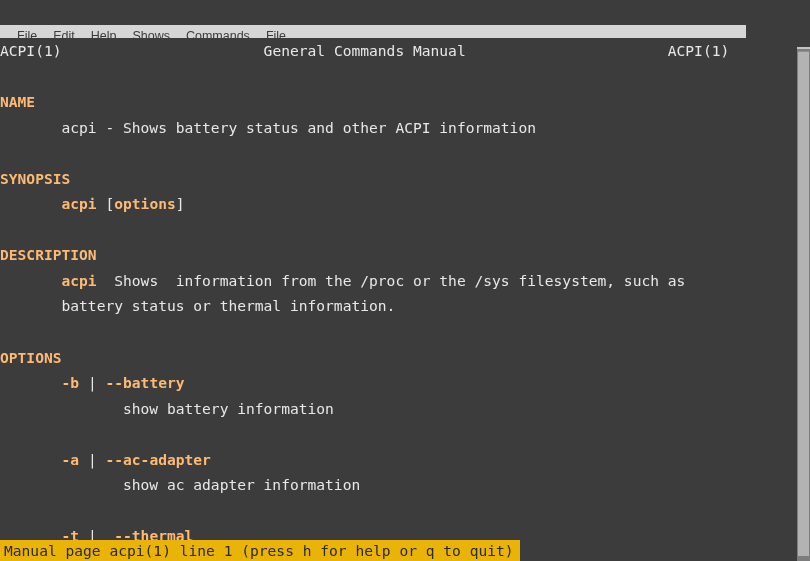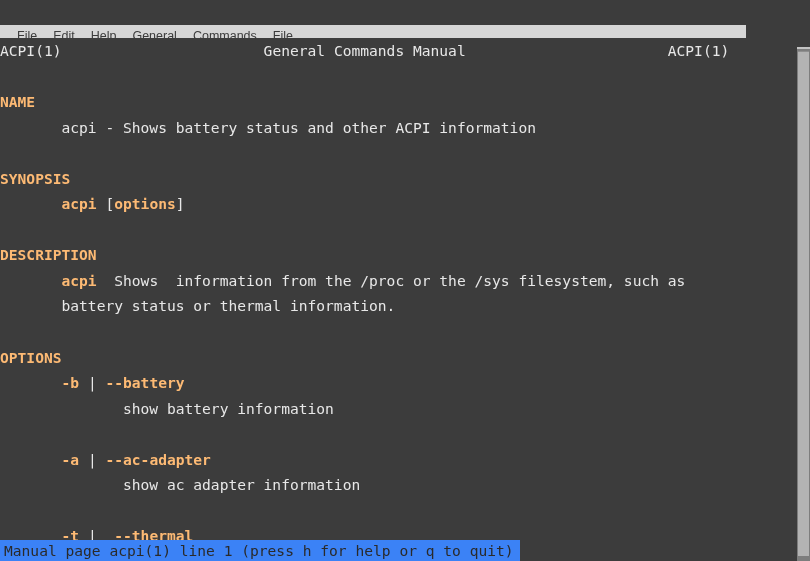--- a/index.html
+++ b/index.html
@@ -125,21 +125,21 @@
     white-space: pre;
   }
   .b { font-weight: bold; color: #fdba74; }
 
   
   #statusbar {
     position: absolute;
     left: 0;
     bottom: 0;
     height: 21px;
-    background: #3b82f6;
+    background: #eab308;
     color: #2a2a2a;
     font-family: "DejaVu Sans Mono", "Liberation Mono", monospace;
     font-size: 14.6px;
     line-height: 21px;
     white-space: pre;
     padding-left: 4px;
     padding-right: 6px;
     box-sizing: border-box;
   }
 
@@ -165,21 +165,21 @@
 </head>
 <body>
 
 <div id="window">
 
 
   <div id="menubar">
     <div class="menu-item">File</div>
     <div class="menu-item">Edit</div>
     <div class="menu-item">Help</div>
-    <div class="menu-item">General</div>
+    <div class="menu-item">Shows</div>
     <div class="menu-item">Commands</div>
     <div class="menu-item">File</div>
   </div>
 
   <div id="term-sep"></div>
 
   <div id="terminal">
     <div id="term-lines"><div class="tline"><span>ACPI(1)</span><span>                       General Commands Manual                       </span><span>ACPI(1)</span></div><div class="tline"><span></span></div><div class="tline"><span class="b">NAME</span></div><div class="tline"><span>       acpi - Shows battery status and other ACPI information</span></div><div class="tline"><span></span></div><div class="tline"><span class="b">SYNOPSIS</span></div><div class="tline"><span>       </span><span class="b">acpi</span><span> [</span><span class="b">options</span><span>]</span></div><div class="tline"><span></span></div><div class="tline"><span class="b">DESCRIPTION</span></div><div class="tline"><span>       </span><span class="b">acpi</span><span>  Shows  information from the /proc or the /sys filesystem, such as</span></div><div class="tline"><span>       battery status or thermal information.</span></div><div class="tline"><span></span></div><div class="tline"><span class="b">OPTIONS</span></div><div class="tline"><span>       </span><span class="b">-b</span><span> | </span><span class="b">--battery</span></div><div class="tline"><span>              show battery information</span></div><div class="tline"><span></span></div><div class="tline"><span>       </span><span class="b">-a</span><span> | </span><span class="b">--ac-adapter</span></div><div class="tline"><span>              show ac adapter information</span></div><div class="tline"><span></span></div><div class="tline"><span>       </span><span class="b">-t</span><span> |  </span><span class="b">--thermal</span></div><div class="tline"></div></div>
   </div>
 

